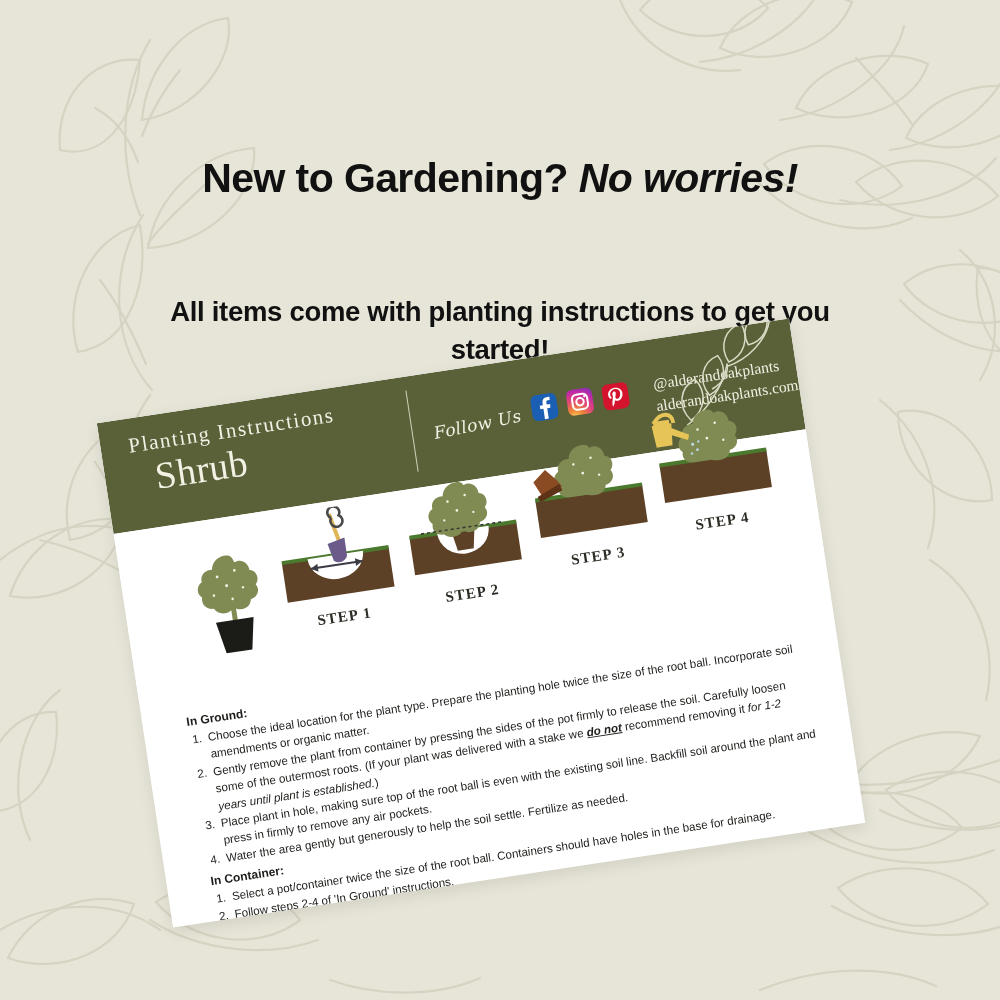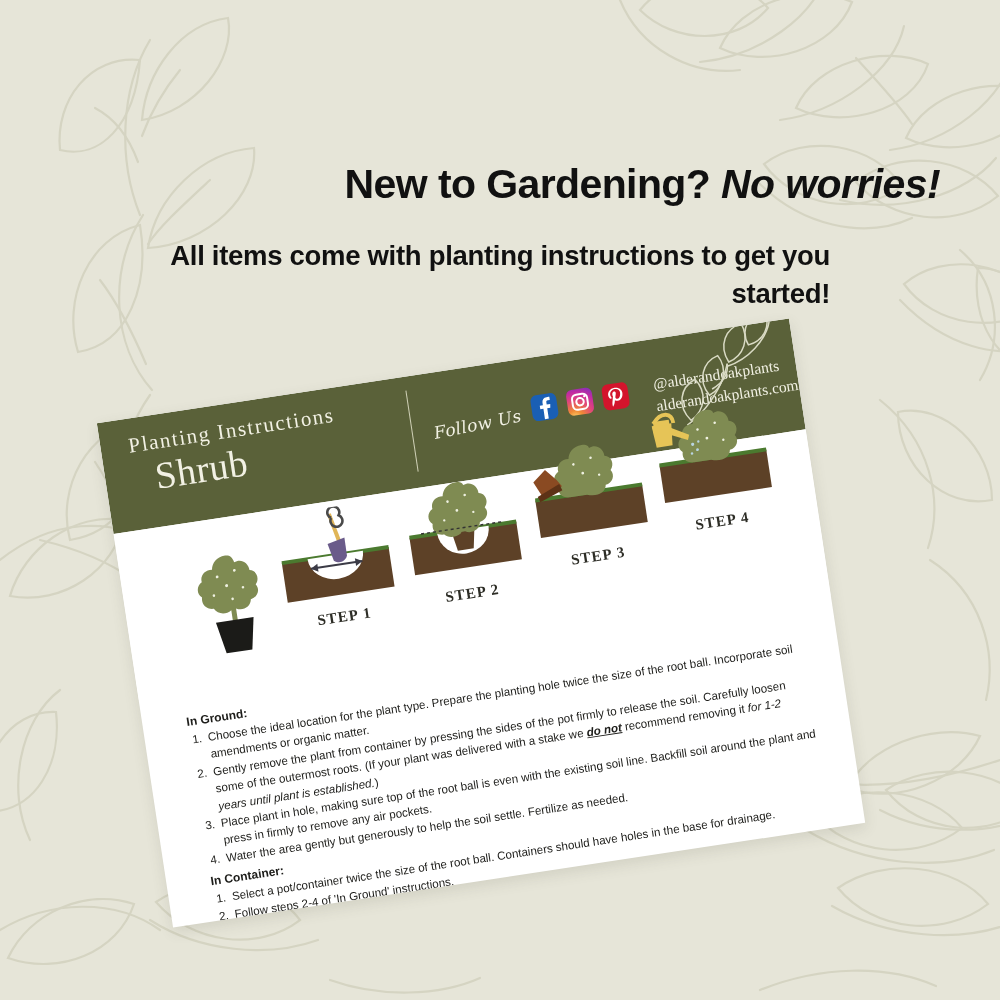--- a/index.html
+++ b/index.html
@@ -29,38 +29,38 @@
     fill: none;
     stroke: #d5d4c2;
     stroke-width: 2.2;
     stroke-linecap: round;
   }
 
   
   .headline-wrap {
     position: absolute;
     left: 0; right: 0;
-    top: 162px;
+    top: 156px;
     z-index: 2;
-    text-align: right;
+    text-align: center;
     padding: 0 60px;
   }
   .headline {
     font-family: "Liberation Sans", sans-serif;
     font-size: 41px;
     font-weight: bold;
     color: #111111;
     letter-spacing: -0.6px;
     line-height: 1.1;
   }
   .headline .em {
     font-style: italic;
   }
   .subhead {
-    margin-top: 30px;
+    margin-top: 92px;
     font-family: "Liberation Sans", sans-serif;
     font-size: 27.5px;
     font-weight: bold;
     color: #111111;
     line-height: 1.38;
     letter-spacing: -0.3px;
     padding: 0 110px;
   }
 
   

